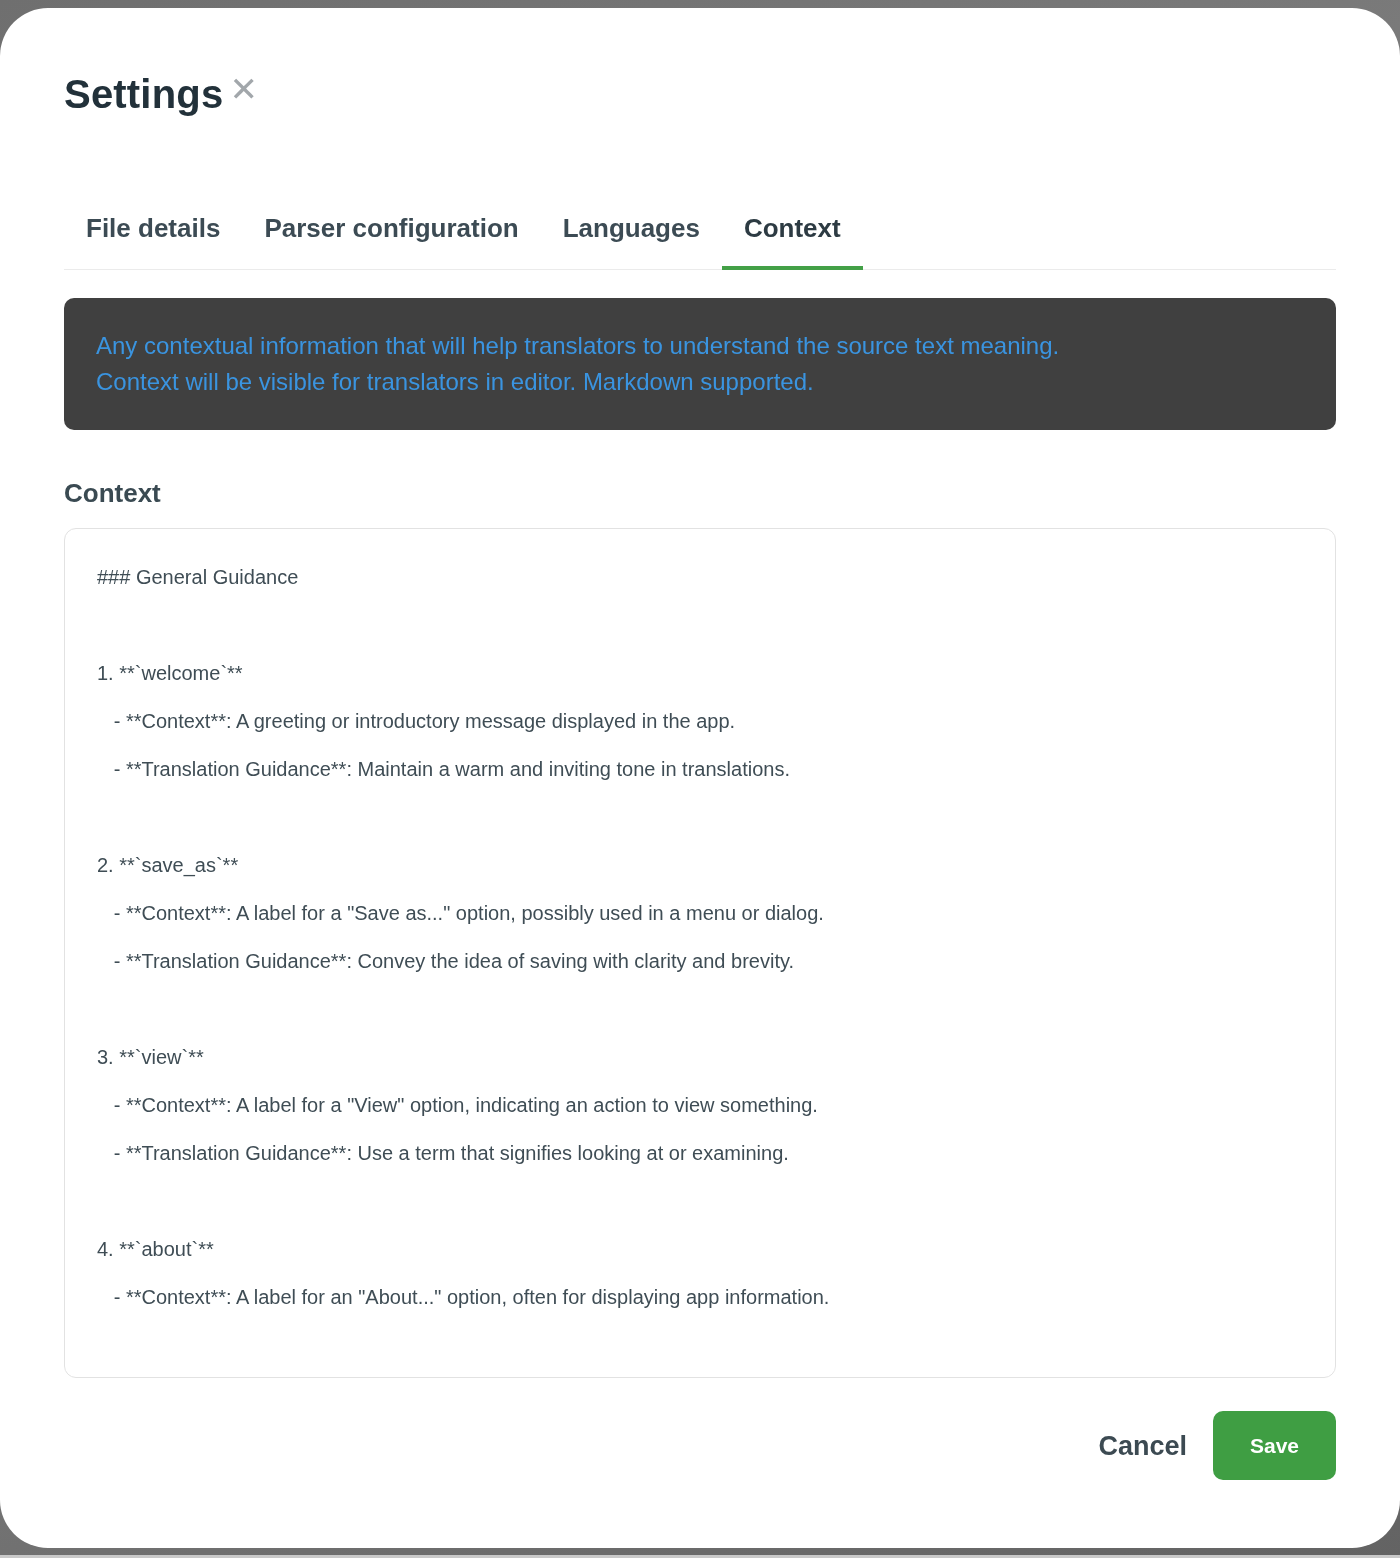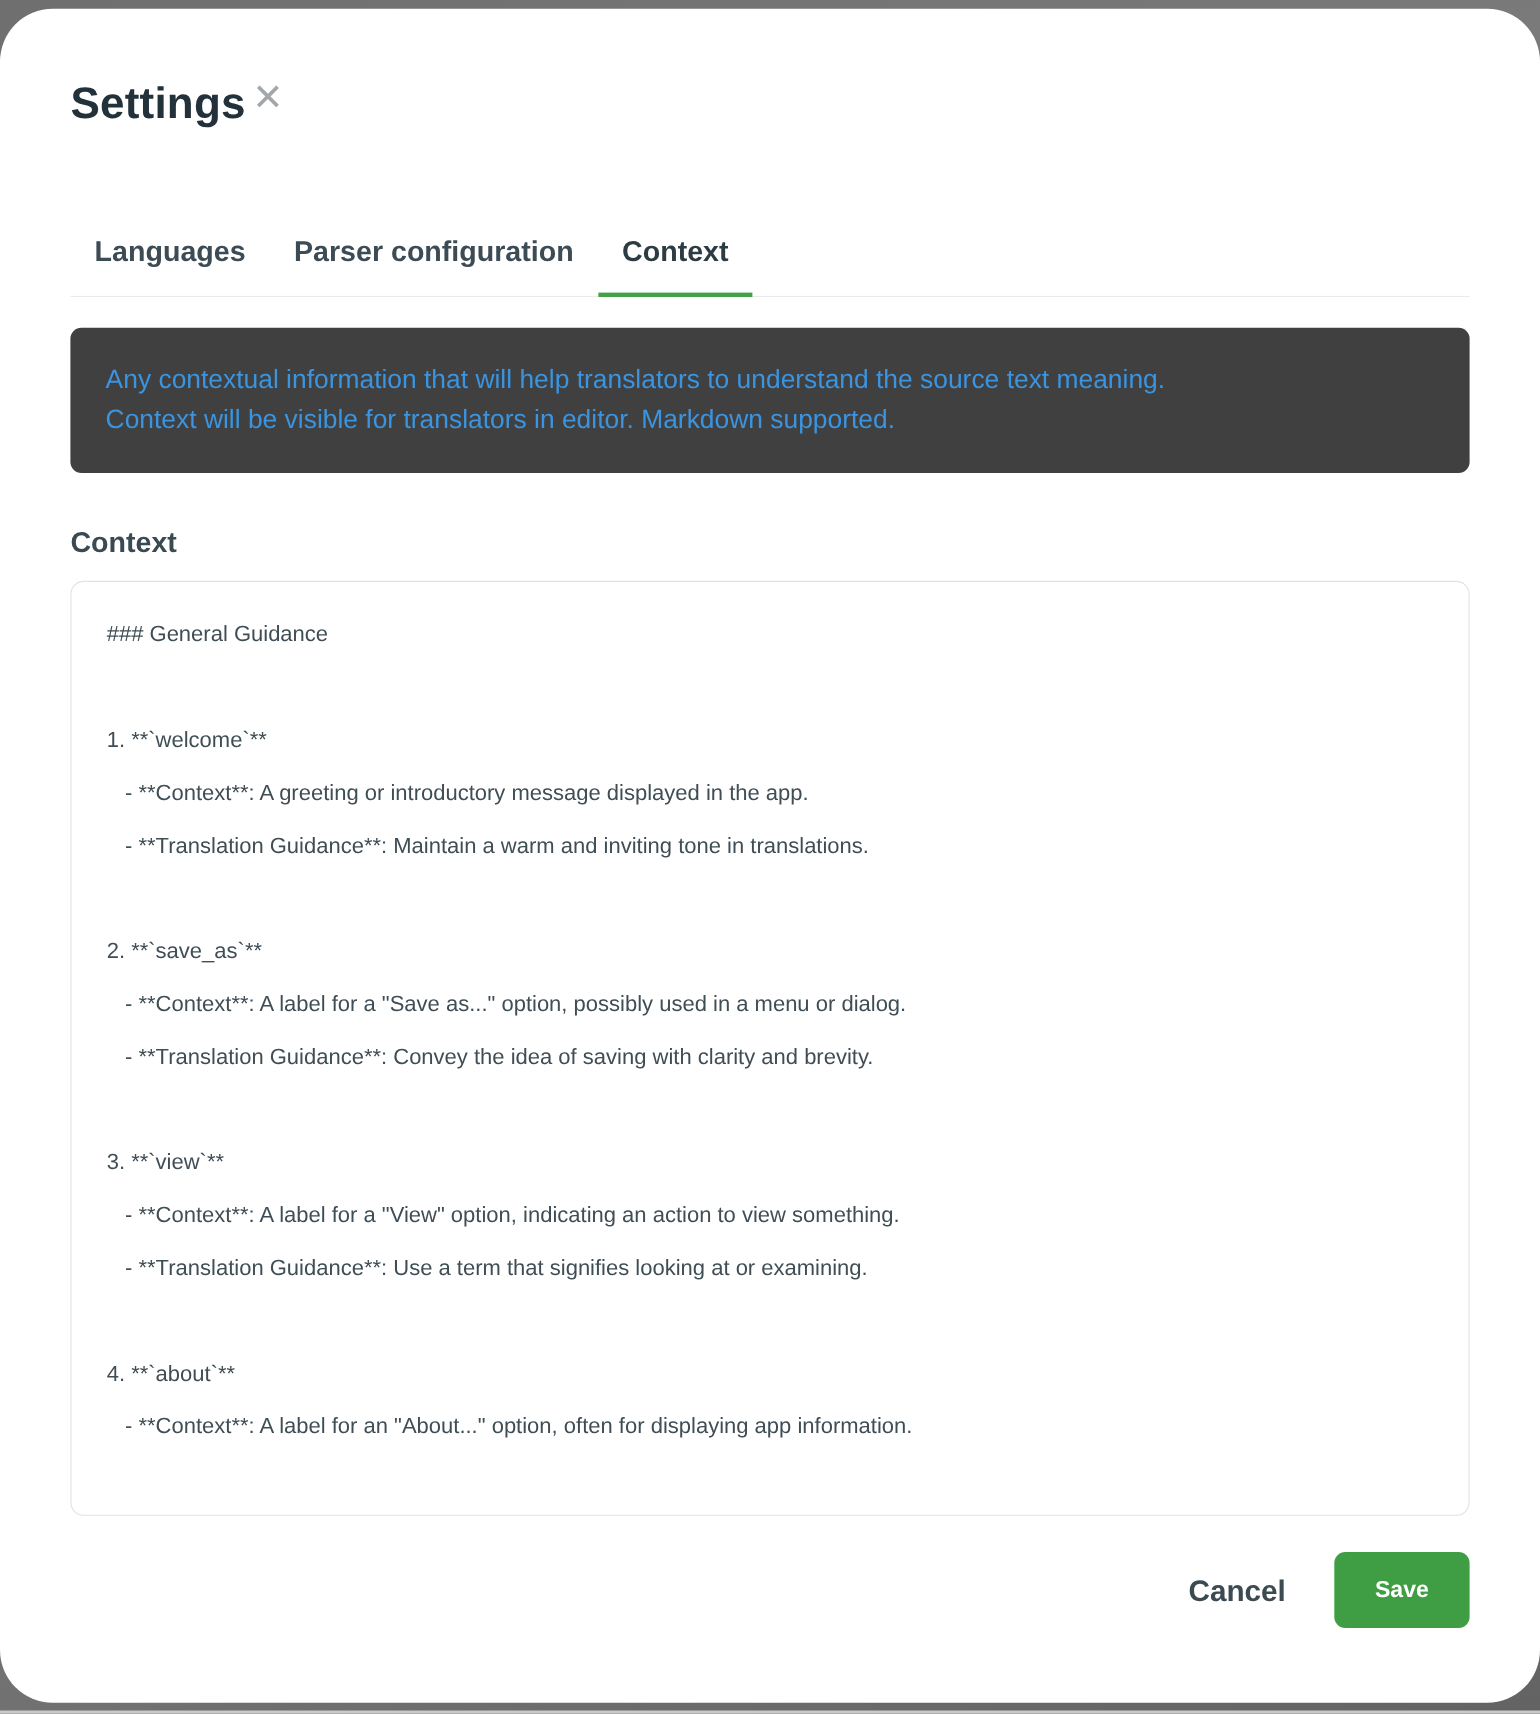--- a/index.html
+++ b/index.html
@@ -95,21 +95,21 @@
     overflow-y: auto;
     scrollbar-width: none;
     white-space: pre-wrap;
     overflow-wrap: break-word;
   }
   .context-textarea::-webkit-scrollbar { display: none; }
   .modal-footer {
     display: flex;
     justify-content: flex-end;
     align-items: center;
-    gap: 44px;
+    gap: 26px;
     padding: 33px 0 0 0;
   }
   .cancel-btn {
     background: none; border: none; cursor: pointer;
     font-family: "Liberation Sans", sans-serif;
     font-size: 27px;
     font-weight: 600;
     color: #3c4a52;
     line-height: 34px;
     padding: 10px 0;
@@ -132,22 +132,23 @@
 <div class="backdrop-bottom-strip"></div>
 
 <div class="modal">
 
   <div class="modal-header">
     <h1 class="modal-title">Settings</h1>
     <button class="close-btn">✕</button>
   </div>
 
   <div class="tabs">
+    <button class="tab">File details</button>
+    <button class="tab">Parser configuration</button>
     <button class="tab">Languages</button>
-    <button class="tab">Parser configuration</button>
     <button class="tab active">Context</button>
   </div>
 
   <div class="info-banner">Any contextual information that will help translators to understand the source text meaning.
 Context will be visible for translators in editor. Markdown supported.</div>
 
   <div class="field-label">Context</div>
 
   <textarea class="context-textarea" spellcheck="false" style="">### General Guidance
 

